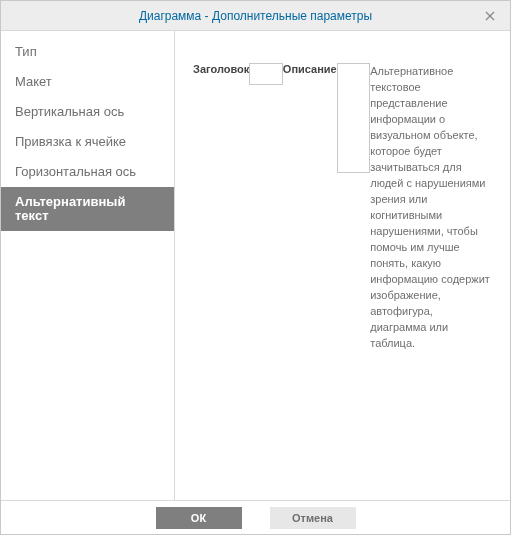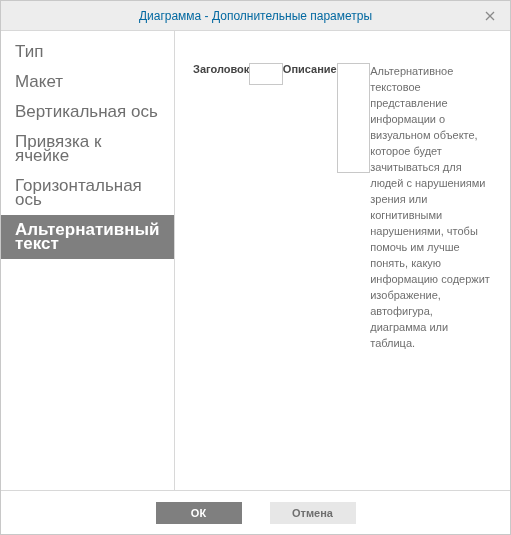--- a/index.html
+++ b/index.html
@@ -51,21 +51,21 @@
     min-height: 0;
   }
   .sidebar {
     width: 174px;
     border-right: 1px solid #d8d8d8;
     padding-top: 6px;
   }
   .sidebar-item {
     padding: 8px 14px;
     color: #6f6f6f;
-    font-size: 17px;
+    font-size: 13px;
     cursor: pointer;
     line-height: 14px;
   }
   .sidebar-item.active {
     background: #7f7f7f;
     color: #fff;
     font-weight: bold;
   }
   .content {
     flex: 1;
@@ -97,21 +97,21 @@
     font-family: inherit;
     resize: none;
     margin-bottom: 10px;
   }
   .help-text {
     color: #6f6f6f;
     font-size: 11px;
     line-height: 16px;
   }
   .footer {
-    height: 44px;
+    height: 34px;
     border-top: 1px solid #d8d8d8;
     display: flex;
     align-items: center;
     justify-content: center;
     gap: 28px;
   }
   .btn {
     min-width: 86px;
     height: 22px;
     border: none;

